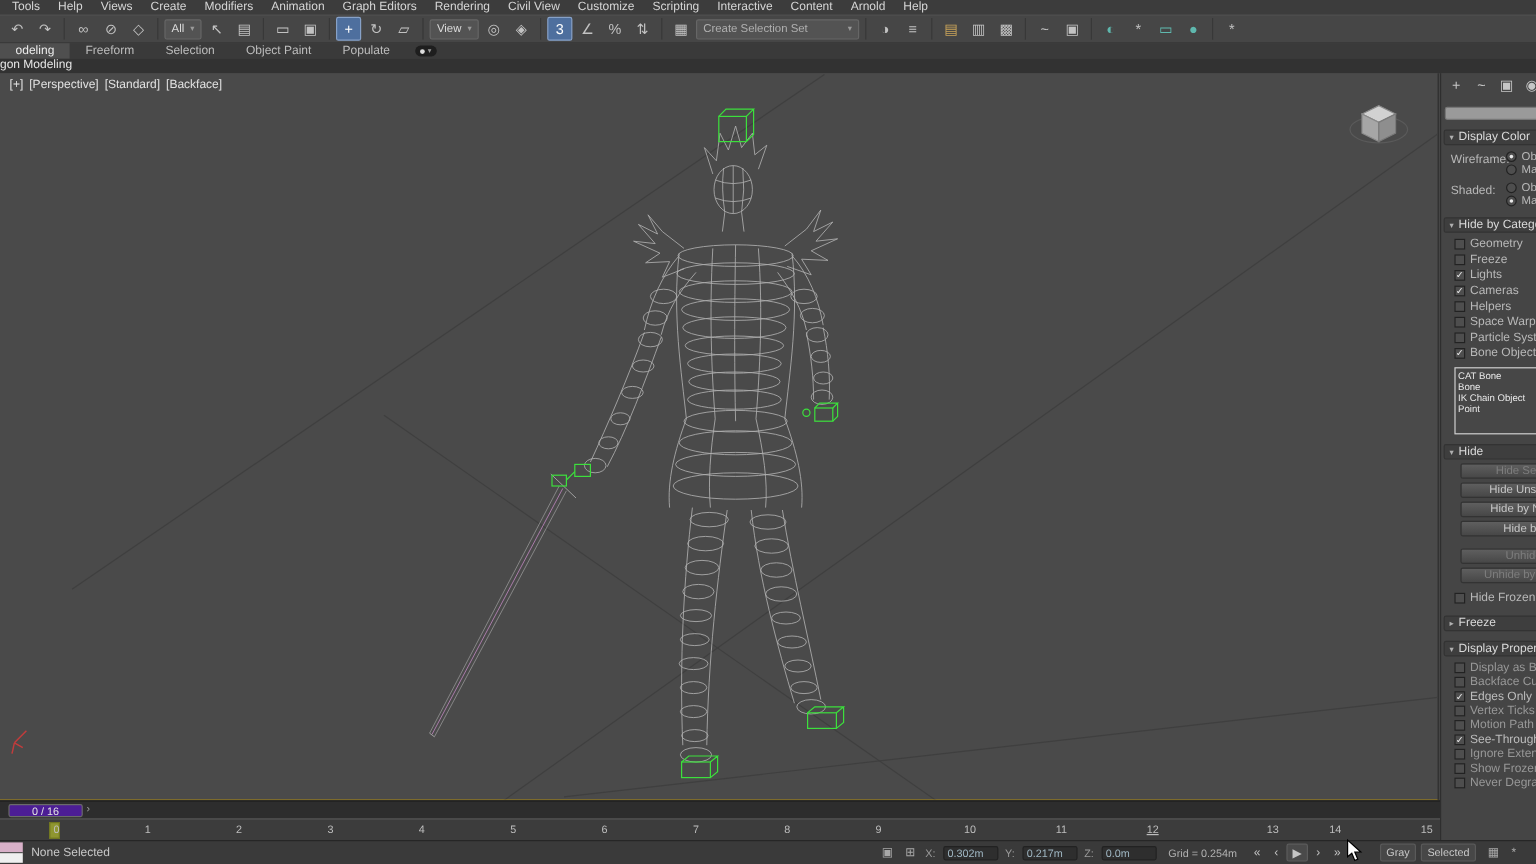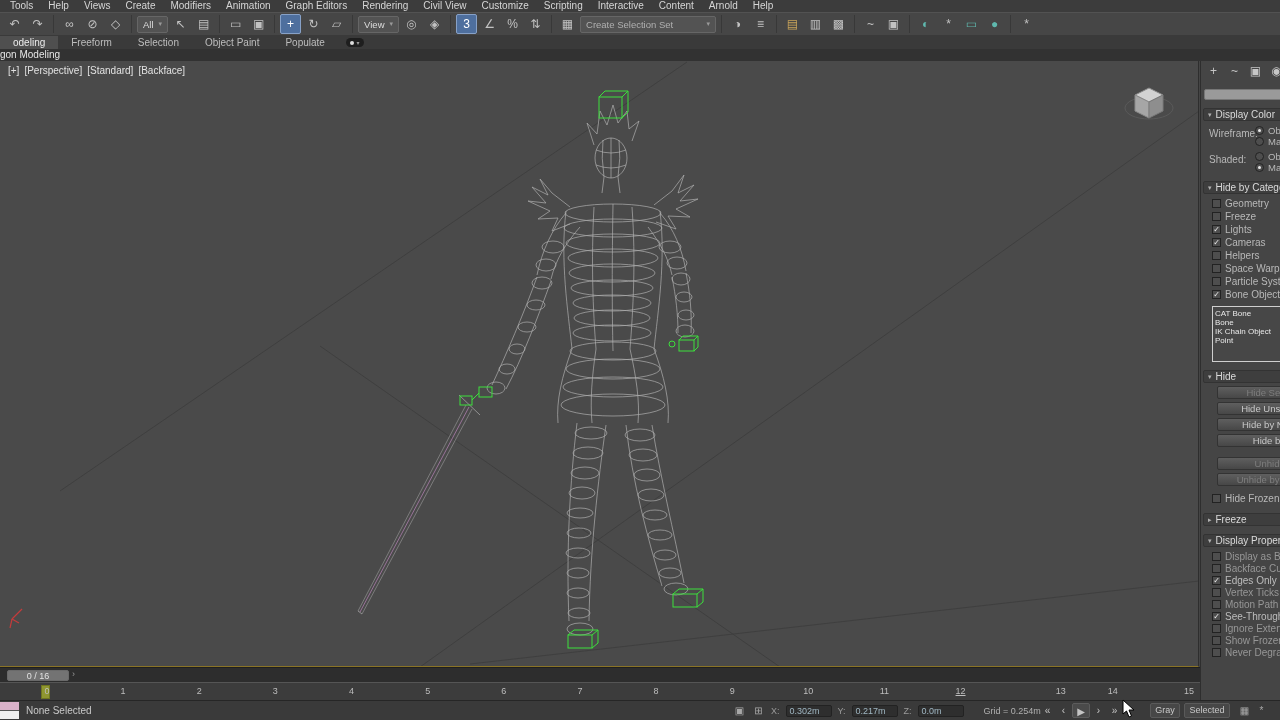--- a/index.html
+++ b/index.html
@@ -58,37 +58,37 @@
   .cblabel.lit{color:#bdbdbd}
   #bone-list{margin:5px 0 0 11px;width:72px;height:56px;background:#474747;border:1px solid #cfcfcf;padding:2px 0 0 2px;overflow:hidden}
   .litem{font-size:8px;line-height:9px;color:#e8e8e8;white-space:nowrap}
   .pbtn{width:118px;height:13px;margin:3px 0 0 16px;background:linear-gradient(#5f5f5f,#474747);border:1px solid #333;border-radius:2px;color:#c8c8c8;font-size:9.5px;line-height:11px;text-align:center;white-space:nowrap;overflow:hidden}
   .pbtn.pdis{color:#7e7e7e}
   .pbtn.pgap{margin-top:10px}
   #frozen-row{margin-top:6px}
 
   
   #tslider{position:absolute;left:0;top:667px;width:1200px;height:15px;background:#2d2d2d;border-top:1px solid #1f1f1f}
-  #time-slider-box{position:absolute;left:7px;top:2px;width:62px;height:11px;background:#737373;border:1px solid #6a6a6a;border-radius:2px;font-size:9px;color:#e2e2e2;text-align:center;line-height:10px}
+  #time-slider-box{position:absolute;left:7px;top:2px;width:62px;height:11px;background:#4c1d95;border:1px solid #6a6a6a;border-radius:2px;font-size:9px;color:#e2e2e2;text-align:center;line-height:10px}
   #slider-next{position:absolute;left:72px;top:1px;font-size:9px;color:#9a9a9a}
   #ruler{position:absolute;left:0;top:682px;width:1200px;height:18px;background:#3c3c3c;border-top:1px solid #555}
   .tick{position:absolute;top:3px;transform:translateX(-50%);font-size:9px;color:#bdbdbd}
   #frame-marker{position:absolute;left:41px;top:2px;width:9px;height:14px;background:#8f9630;border:1px solid #70761f}
 
   
   #statusbar{position:absolute;left:0;top:700px;width:1280px;height:32px;background:#3a3a3a;border-top:1px solid #262626;font-size:10px}
   #listener{position:absolute;left:0;top:1px;width:19px;height:18px}
   #listener .lp{height:9px;background:#d8b0c8;border-bottom:1px solid #555}
   #listener .lw{height:8px;background:#efefef}
   #sel-status{position:absolute;left:26px;top:4px;color:#c8c8c8}
   #coords{position:absolute;left:733px;top:3px;display:flex;align-items:center;gap:6px}
   .sicon{width:13px;height:13px;line-height:13px;text-align:center;color:#a8a8a8;font-size:10px}
   .slabel{color:#9a9a9a;font-size:9px}
   .sfield{width:46px;height:12px;background:#2e2e2e;border:1px solid #222;border-radius:2px;color:#9fb6c2;font-size:9px;line-height:11px;padding:0 3px;overflow:hidden}
-  #grid-label{color:#b0b0b0;font-size:9px;margin-left:14px}
+  #grid-label{color:#b0b0b0;font-size:9px;margin-left:4px}
   #transport{position:absolute;left:1040px;top:2px;display:flex;gap:1px;align-items:center}
   .tpbtn{min-width:15px;height:15px;text-align:center;line-height:15px;font-size:10px;color:#c4c4c4}
   .tplay{background:#4a4a4a;border:1px solid #5c5c5c;border-radius:2px;width:18px}
   .sbtn{position:absolute;top:2px;height:15px;background:#474747;border:1px solid #5a5a5a;border-radius:2px;font-size:9px;color:#c8c8c8;text-align:center;line-height:13px}
   #auto-btn{left:1150px;width:30px}
   #selected-btn{left:1184px;width:46px}
   #sb-right{position:absolute;left:1238px;top:3px;display:flex;gap:4px}
   #mouse-cursor{position:absolute;left:1122px;top:699px;z-index:99}
 </style>
 </head>

